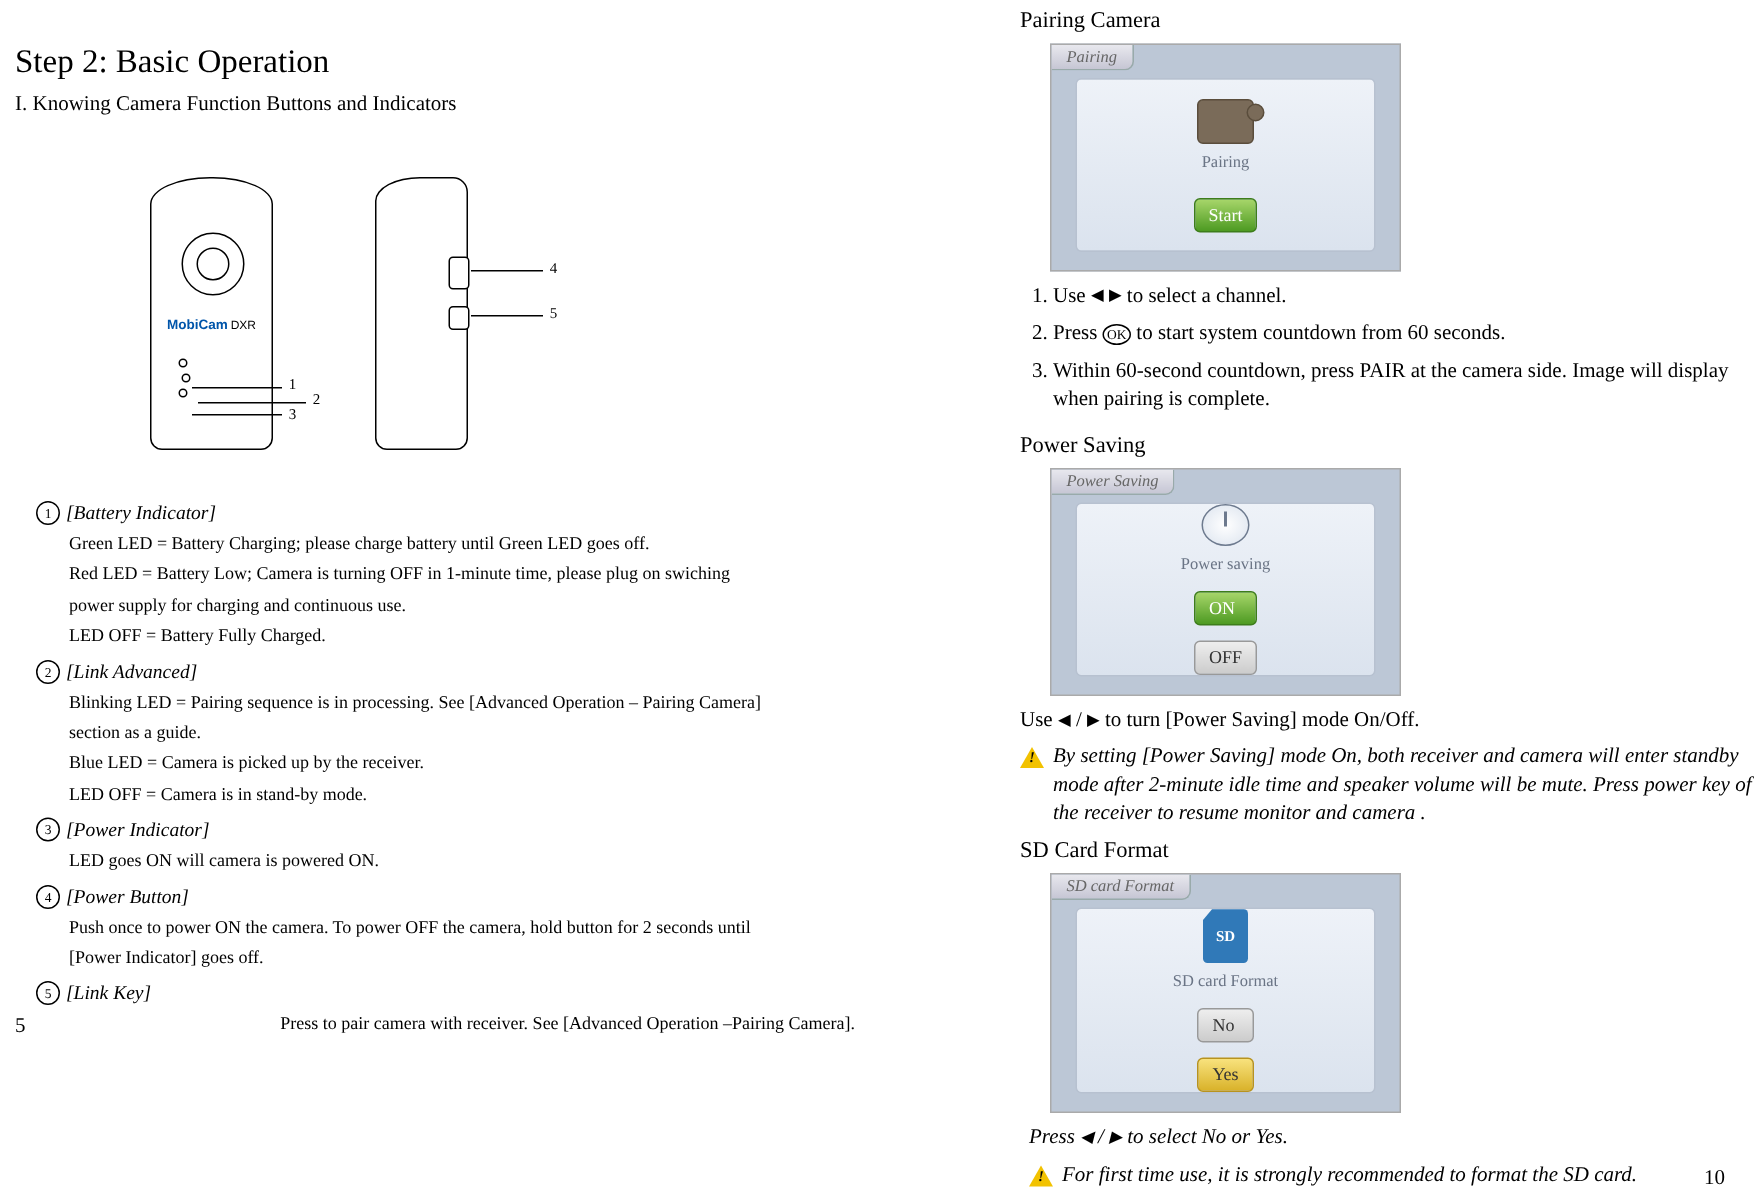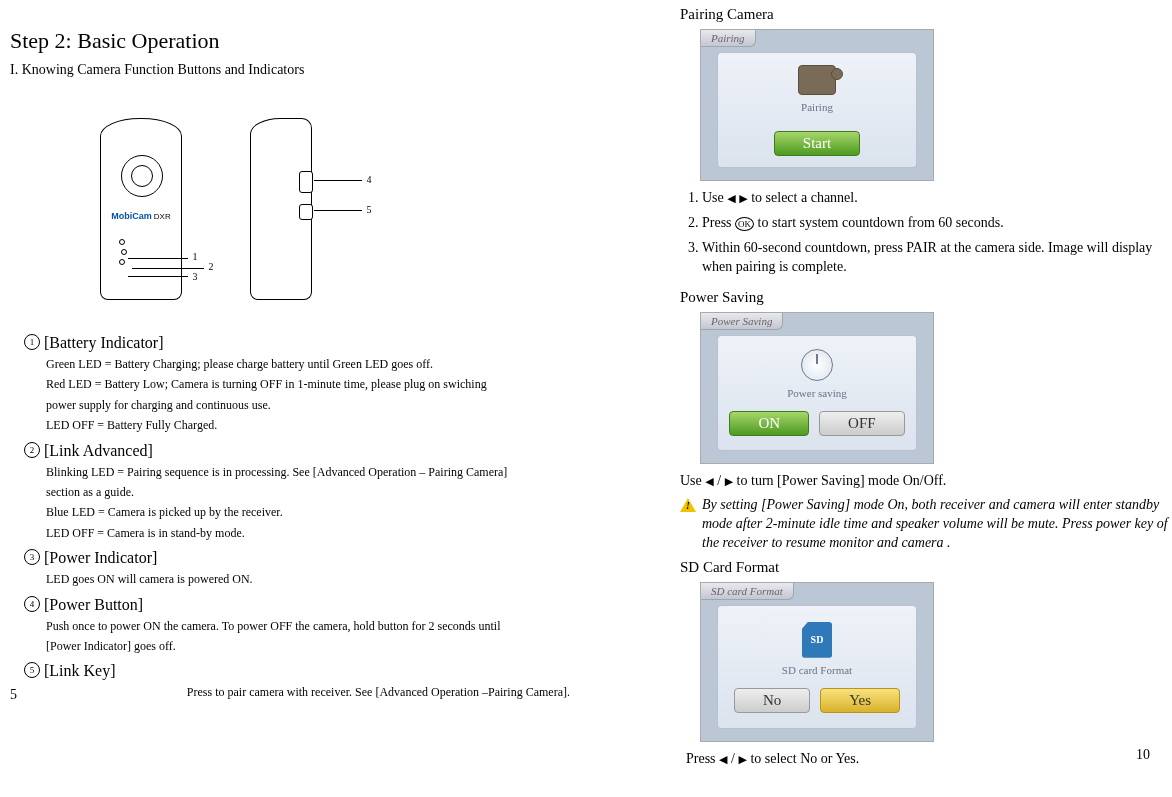--- a/index.html
+++ b/index.html
@@ -121,21 +121,21 @@
     display: inline-block;
     width: 14px; height: 14px;
     border: 0.8px solid #000;
     border-radius: 50%;
     font-size: 9px;
     line-height: 14px;
     text-align: center;
     vertical-align: top;
     margin-right: 4px;
   }
-  .indic-item .title { font-size: 16px; }
+  .indic-item .title { font-size: 13px; font-style: italic; }
   .indic-item .body {
     margin: 2px 0 6px 22px;
     font-size: 12px;
     line-height: 1.7;
   }
 
   
   .sect-title {
     font-size: 15px;
     margin: 2px 0 6px 0;
@@ -185,30 +185,30 @@
     content:"";
     position:absolute;
     width:10px;height:10px;
     background:#7a6b59;
     border:1px solid #5a4d3c;
     border-radius:50%;
     right:-8px; top:2px;
   }
   .cap { font-size: 11px; color: #6a7485; }
   .pill {
-    padding: 3px 28px;
+    padding: 3px 9px;
     border-radius: 4px;
-    font-size: 15px;
+    font-size: 12px;
     background: linear-gradient(#eee,#ccc);
     border: 1px solid #999;
     color:#333;
   }
   .pill.green { background: linear-gradient(#a7d66a,#4d9a22); color:#fff; border-color:#3d7d1b; }
   .pill.yellow { background: linear-gradient(#f8e27d,#d9b22a); color:#333; border-color:#b8931f; }
-  .pill-row { display:flex; gap:10px; margin-top:6px;}
+  .pill-row { display:flex; gap:10px; margin-top:6px;flex-direction:column;}
   .sd-icon{
     width: 30px; height: 36px;
     background: #3079b8;
     color:#fff;
     font-size:10px;
     font-weight:bold;
     display:flex;align-items:center;justify-content:center;
     border-radius:3px;
     position:relative;
     clip-path: polygon(20% 0, 100% 0, 100% 100%, 0 100%, 0 20%);
@@ -373,18 +373,22 @@
     <div class="tab">SD card Format</div>
     <div class="screen-inner">
       <div class="sd-icon">SD</div>
       <div class="cap">SD card Format</div>
       <div class="pill-row">
         <div class="pill">No</div>
         <div class="pill yellow">Yes</div>
       </div>
     </div>
   </div>
-  <div class="body-txt" style="margin-left:6px;">
+  <div class="body-txt" style="margin-left:6px;font-style:italic;">
     <span>Press  </span><span class="tri">◀</span><span> / </span><span class="tri">▶</span><span>  to select No or Yes.</span>
+  </div>
+  <div class="note" style="margin-left:6px;">
+    <span class="warn-icon"></span>
+    <span class="txt">For first time use, it is strongly recommended to format the SD card.</span>
   </div>
 
   <div class="pg-num-right">10</div>
 </div>
 
 </body></html>

